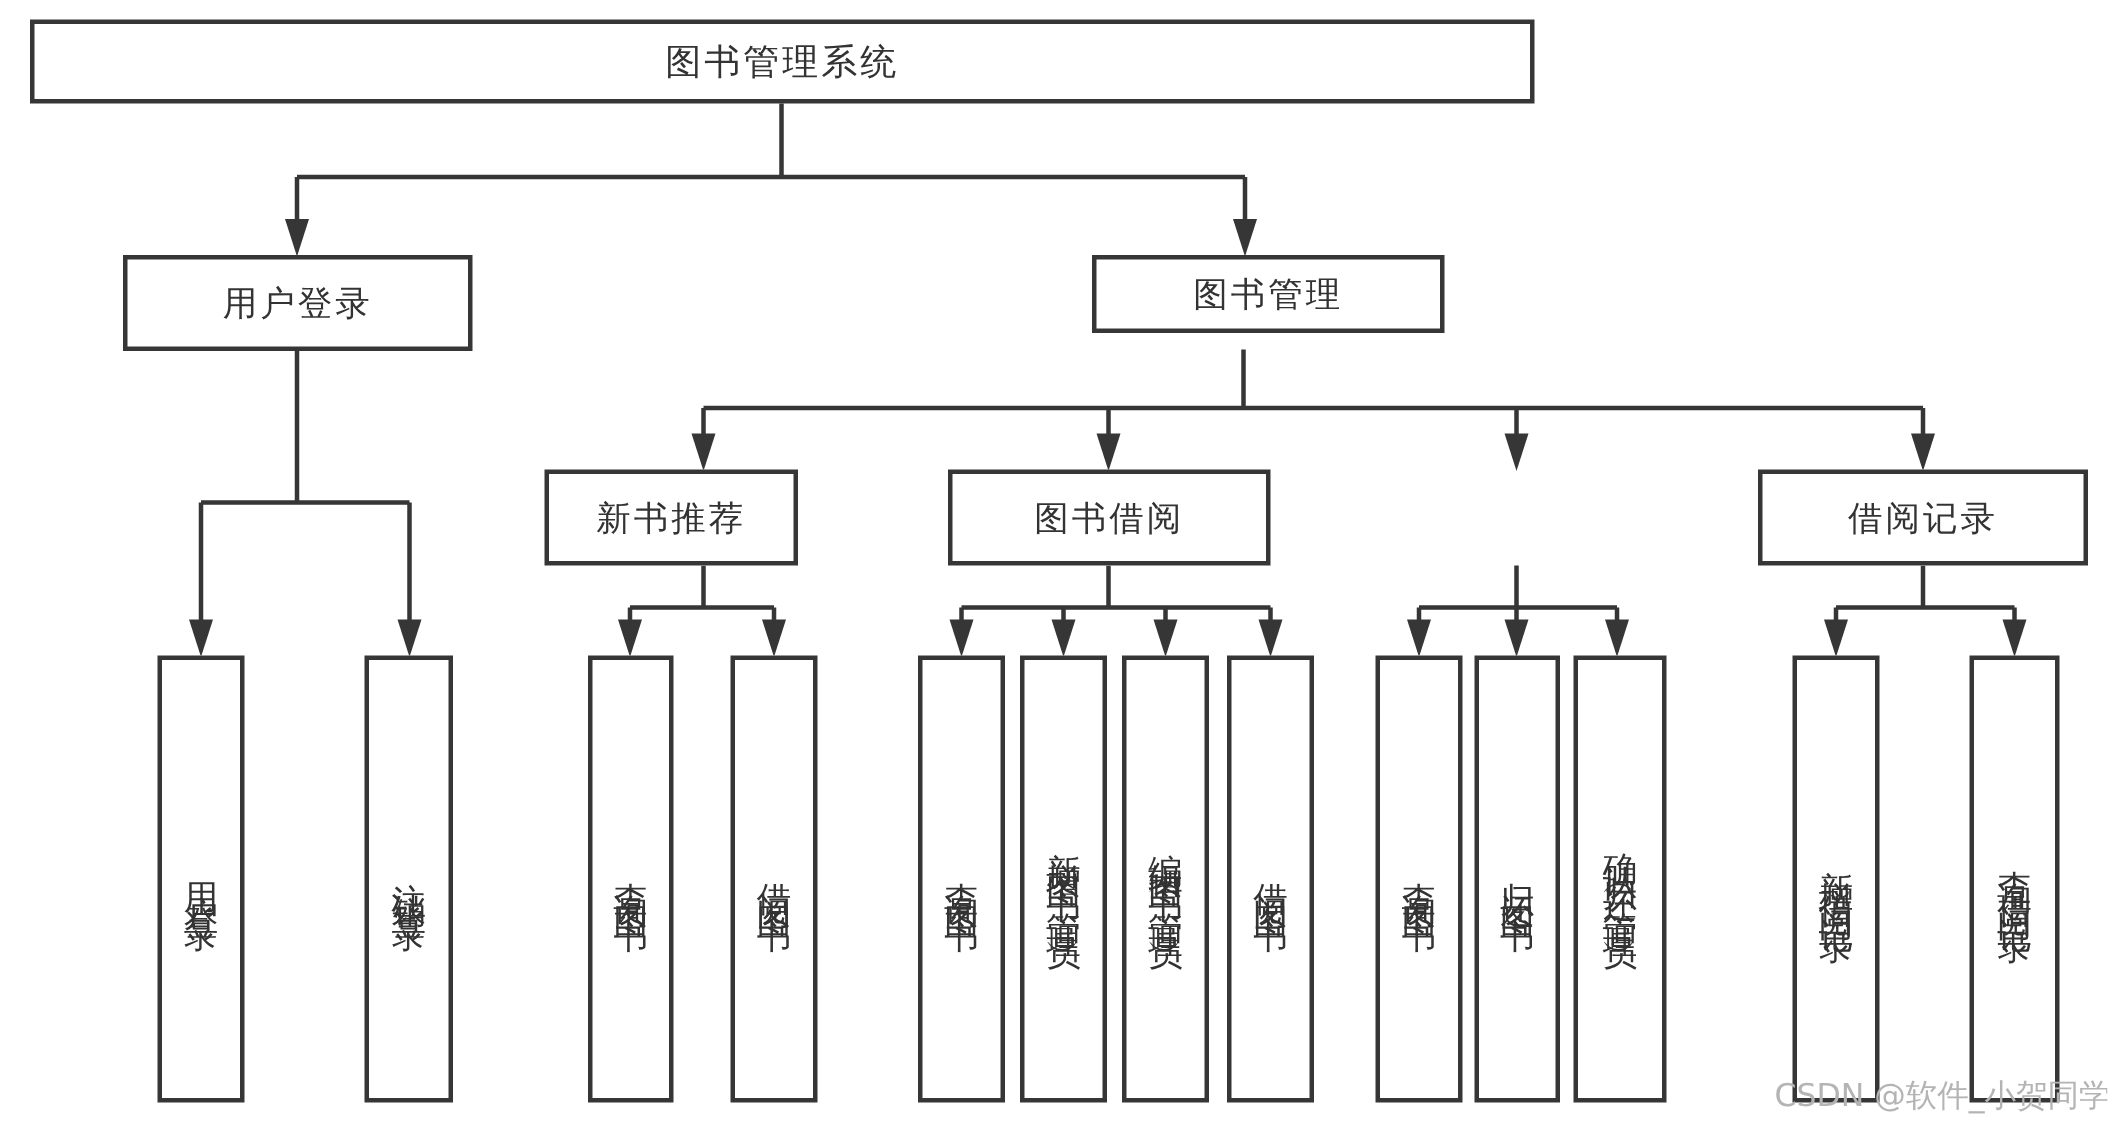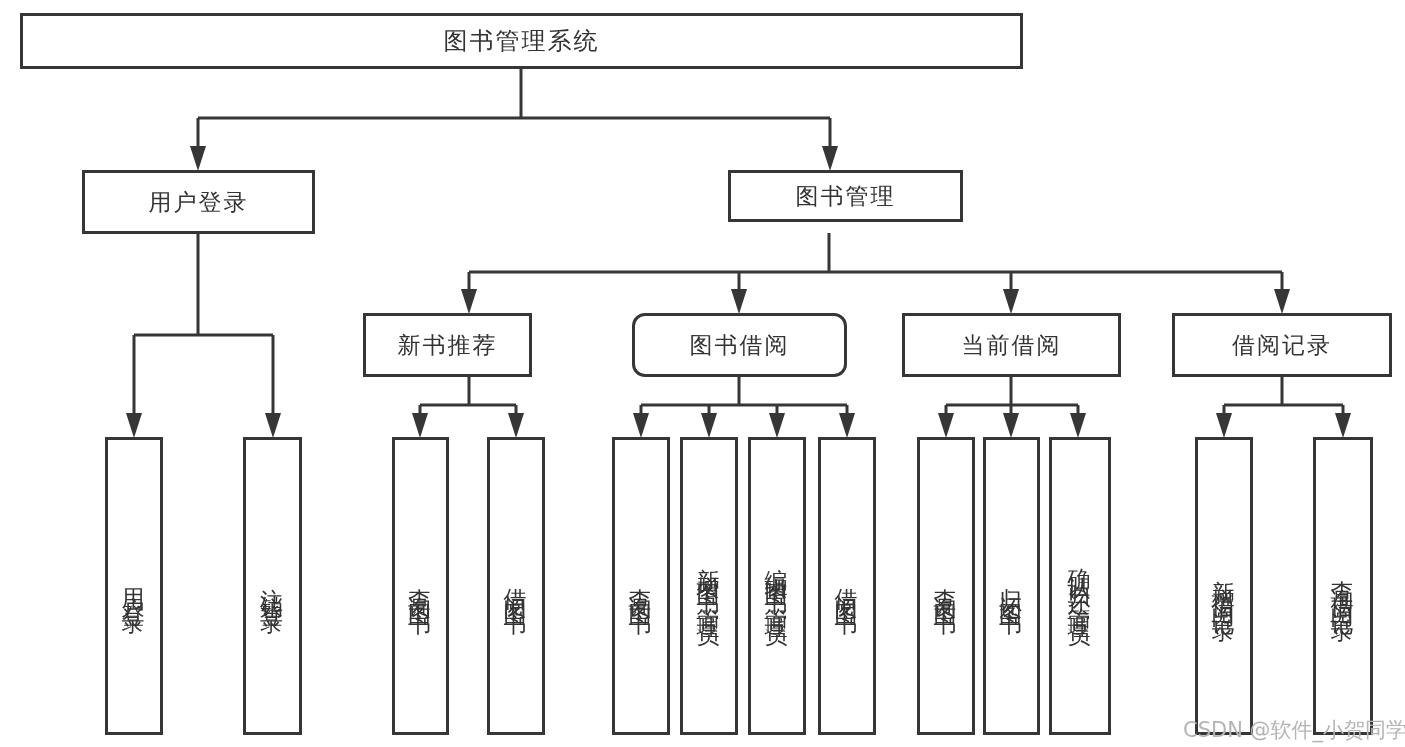--- a/index.html
+++ b/index.html
@@ -95,25 +95,22 @@
   <div class="box hbox" style="left:82px; top:170px; width:233px; height:64px;">
     <span class="lbl">用户登录</span>
   </div>
   <div class="box hbox" style="left:712px; top:170px; width:235px; height:52px;margin-left:16px;">
     <span class="lbl">图书管理</span>
   </div>
 
   <div class="box hbox" style="left:363px; top:313px; width:169px; height:64px;">
     <span class="lbl">新书推荐</span>
   </div>
-  <div class="box hbox" style="left:632px; top:313px; width:215px; height:64px;border-radius:13px;">
+  <div class="box hbox" style="left:632px; top:313px; width:215px; height:64px;">
     <span class="lbl">图书借阅</span>
-  </div>
-  <div class="box hbox" style="left:902px; top:313px; width:219px; height:64px;">
-    <span class="lbl">当前借阅</span>
   </div>
   <div class="box hbox" style="left:1172px; top:313px; width:220px; height:64px;">
     <span class="lbl">借阅记录</span>
   </div>
 
   <div class="box vbox" style="left:105px; top:437px; width:58px; height:298px;">
     <span class="lbl">用户登录</span>
   </div>
   <div class="box vbox" style="left:243px; top:437px; width:59px; height:298px;">
     <span class="lbl">注销登录</span>

